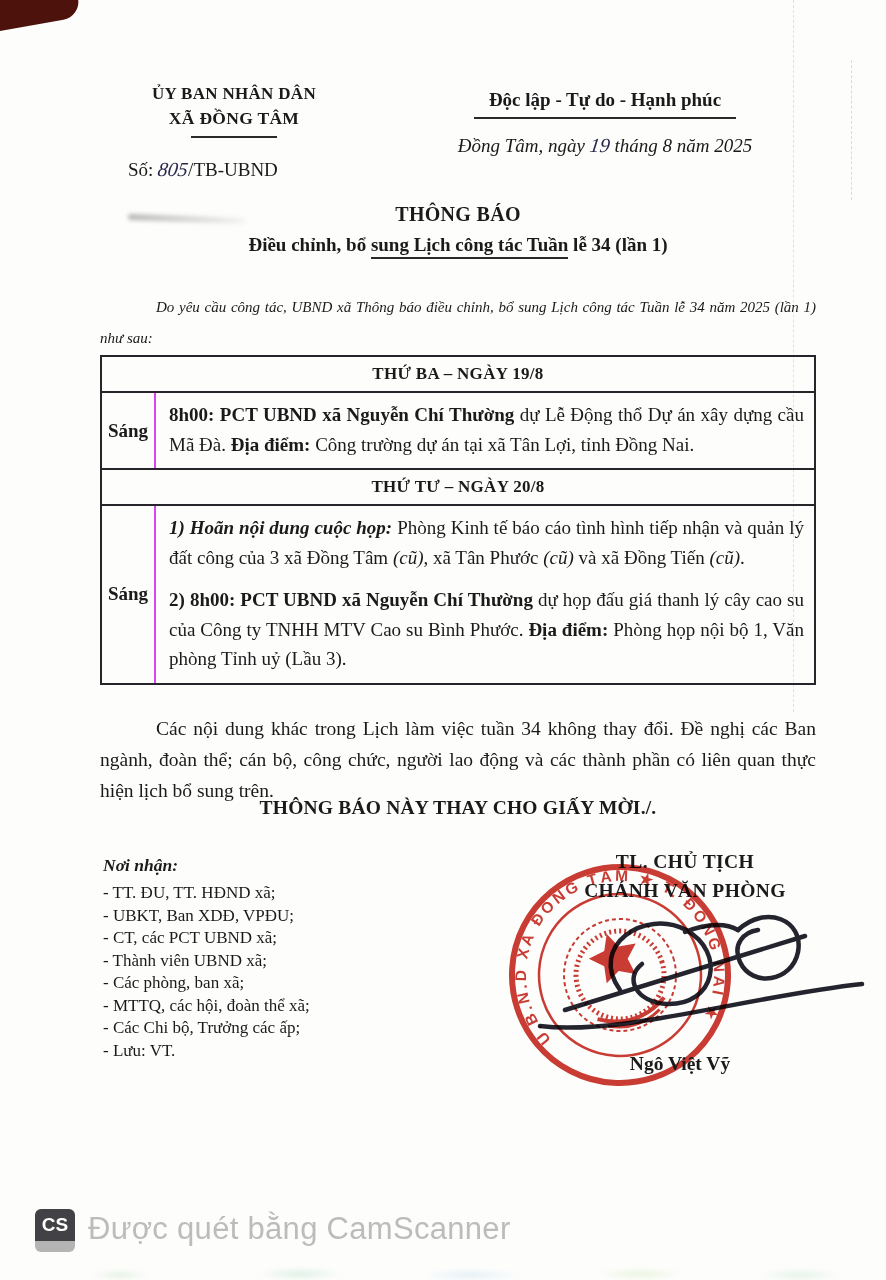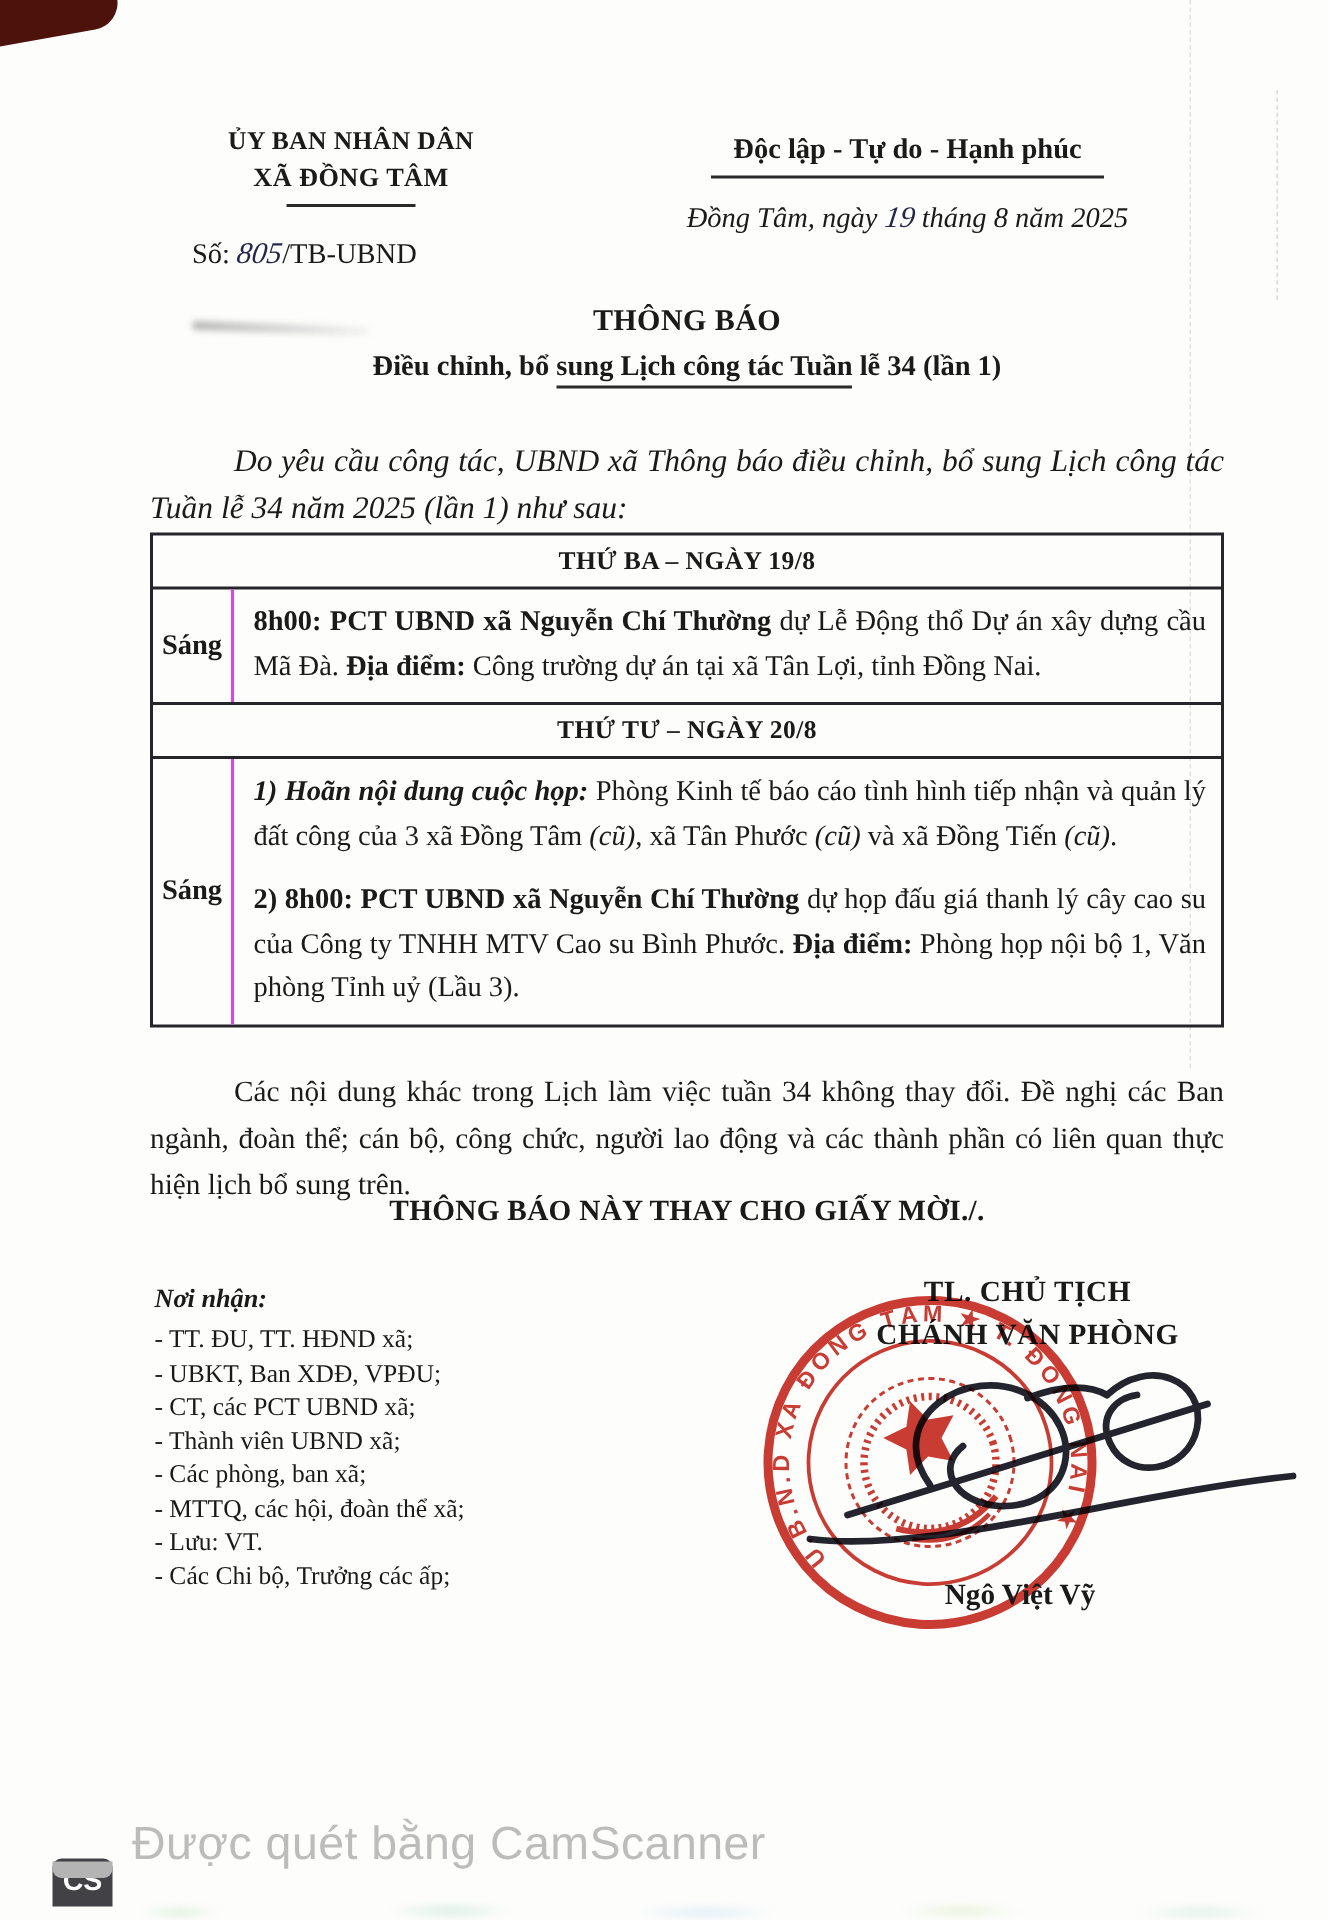--- a/index.html
+++ b/index.html
@@ -34,21 +34,21 @@
   .hdr-right .l2{font-weight:bold;font-size:19px;margin-top:5px;}
   .hdr-right .rule{width:262px;height:2px;background:#2a2a2a;margin:6px auto 0;}
   .hdr-right .date{margin-top:15px;font-style:italic;font-size:19px;white-space:nowrap;}
   
   .doc-title{position:absolute;left:100px;top:203px;width:716px;text-align:center;
         font-weight:bold;font-size:20px;letter-spacing:.3px;}
   .doc-subtitle{position:absolute;left:100px;top:234px;width:716px;text-align:center;
         font-weight:bold;font-size:19px;}
   .doc-subtitle .u{border-bottom:2px solid #2a2a2a;padding-bottom:2px;}
   
-  .intro{position:absolute;left:100px;top:292px;width:716px;font-size:21px;font-style:italic;
+  .intro{position:absolute;left:100px;top:292px;width:716px;font-size:15px;font-style:italic;
         line-height:31px;text-indent:56px;text-align:justify;}
   .closing{position:absolute;left:100px;top:713px;width:716px;font-size:19.5px;
         line-height:31px;text-indent:56px;text-align:justify;}
   .invite{position:absolute;left:100px;top:797px;width:716px;text-align:center;
         font-weight:bold;font-size:19.5px;letter-spacing:.2px;}
   
   .sched{position:absolute;left:100px;top:355px;width:716px;border:2px solid #26262a;
         box-sizing:border-box;background:transparent;}
   .day-header{height:34px;border-bottom:2px solid #26262a;display:flex;align-items:center;
         justify-content:center;font-weight:bold;font-size:17px;letter-spacing:.3px;}
@@ -72,21 +72,21 @@
   .signer-name{position:absolute;left:540px;top:1053px;width:280px;text-align:center;
         font-weight:bold;font-size:19.5px;}
   .stamp{position:absolute;left:505px;top:860px;width:230px;height:230px;
         mix-blend-mode:multiply;opacity:.9;}
   .signature{position:absolute;left:470px;top:878px;width:400px;height:170px;
         mix-blend-mode:multiply;}
   
   .cs-badge{position:absolute;left:35px;top:1209px;width:40px;height:43px;}
   .cs-badge .top{position:absolute;left:0;top:0;width:40px;height:32px;background:#424246;
         border-radius:6px 6px 0 0;display:flex;align-items:center;justify-content:center;
-        color:#fff;font-family:"Liberation Sans",sans-serif;font-weight:bold;font-size:19px;margin-top:30px;}
+        color:#fff;font-family:"Liberation Sans",sans-serif;font-weight:bold;font-size:19px;}
   .cs-badge .tab{position:absolute;left:0;top:32px;width:40px;height:11px;background:#b4b4b4;
         border-radius:0 0 6px 6px;}
   .cs-caption{position:absolute;left:88px;top:1211px;font-family:"Liberation Sans",sans-serif;
         font-size:31px;color:#bcbcbc;letter-spacing:.3px;}
 </style>
 </head>
 <body>
 
 <div class="page">
 
@@ -136,22 +136,22 @@
 
   <div class="recipients">
     <div class="rt">Nơi nhận:</div>
     <ul>
       <li>- TT. ĐU, TT. HĐND xã;</li>
       <li>- UBKT, Ban XDĐ, VPĐU;</li>
       <li>- CT, các PCT UBND xã;</li>
       <li>- Thành viên UBND xã;</li>
       <li>- Các phòng, ban xã;</li>
       <li>- MTTQ, các hội, đoàn thể xã;</li>
+      <li>- Các Chi bộ, Trưởng các ấp;</li>
       <li>- Lưu: VT.</li>
-      <li>- Các Chi bộ, Trưởng các ấp;</li>
     </ul>
   </div>
 
   <div class="sign-block">
     <div class="r1">TL. CHỦ TỊCH</div>
     <div class="r2">CHÁNH VĂN PHÒNG</div>
   </div>
 
   <svg class="stamp" viewBox="0 0 230 230">
     <g transform="rotate(-18 115 115)" fill="none" stroke="#c4261d">

